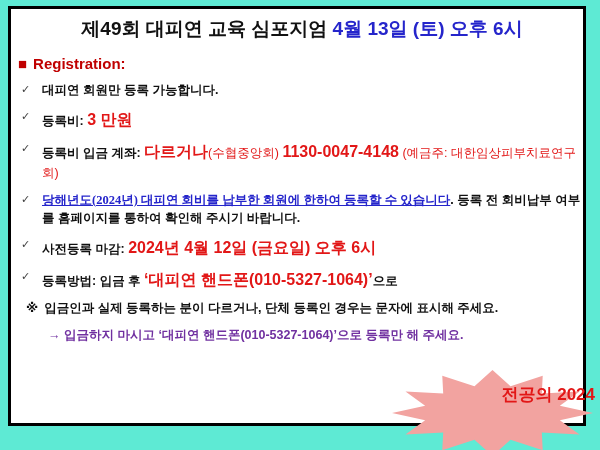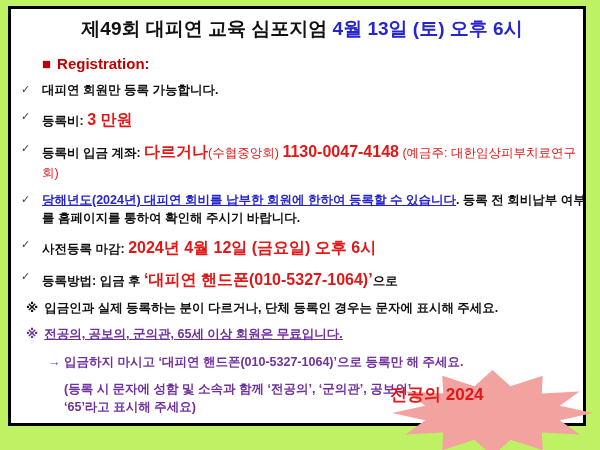--- a/index.html
+++ b/index.html
@@ -1,53 +1,53 @@
 <!DOCTYPE html>
 <html><head>
 <meta charset="utf-8">
 <style>
   html,body{margin:0;padding:0;}
   body{
     width:600px;height:450px;overflow:hidden;background:#ffffff;
     font-family:"Liberation Sans","DejaVu Sans",sans-serif;
   }
-  .slide{position:relative;width:600px;height:450px;background:#bef264;overflow:hidden;}
+  .slide{position:relative;width:600px;height:450px;background:#5eead4;overflow:hidden;}
   .frame{
     position:absolute;left:8px;top:6px;width:578px;height:420px;
     border:3px solid #000;box-sizing:border-box;background:#ffffff;
   }
   .content{position:absolute;left:18px;top:12px;width:568px;color:#111;}
   .title{
     text-align:center;font-size:19px;font-weight:bold;letter-spacing:0;
     white-space:nowrap;margin-top:4px;
   }
   .t-blue{color:#2525cb;}
-  .heading{margin-top:13px;font-size:15px;font-weight:bold;color:#c00000;margin-left:24px;}
+  .heading{margin-top:13px;font-size:15px;font-weight:bold;color:#c00000;}
   .heading .sq{margin-right:6px;}
   .row{
     position:relative;margin-top:9px;padding-left:24px;
     font-size:12.5px;font-weight:bold;line-height:1.45;color:#111;
   }
   .row .chk{
     position:absolute;left:3px;top:1px;color:#404040;
     font-size:11px;font-weight:normal;
   }
   .note{padding-left:8px;margin-top:8px;}
   .note .ast{margin-right:6px;}
   .indent1{padding-left:30px;}
   .indent2{padding-left:46px;padding-right:150px;}
   .red-big{color:#e21717;font-size:16px;}
   .red-sm{color:#e21717;font-weight:normal;}
-  .blue-u{color:#2525cb;text-decoration:underline;}
+  .blue-u{color:#2525cb;text-decoration:underline;font-family:Liberation Serif, serif;}
   .purple{color:#7030a0;}
   .purple-u{color:#7030a0;text-decoration:underline;}
   .badge{position:absolute;left:390px;top:368px;width:205px;height:90px;z-index:5;}
   .badge svg{position:absolute;left:0;top:0;width:205px;height:90px;}
   .badge-text{
-    position:absolute;left:0;top:16px;width:100%;text-align:left;
+    position:absolute;left:0;top:16px;width:100%;text-align:right;
     color:#e21717;font-size:17px;font-weight:bold;line-height:1.3;
   }
 </style>
 </head>
 <body>
 
 <div class="slide">
   <div class="frame"></div>
 
   <div class="content">
@@ -95,32 +95,26 @@
       <span class="chk">✓</span>
       <span>등록방법: 입금 후</span>
       <span class="red-big">‘대피연 핸드폰(010-5327-1064)’</span><span>으로</span>
     </div>
 
 
     <div class="row note">
       <span class="ast">※</span><span>입금인과 실제 등록하는 분이 다르거나, 단체 등록인 경우는 문자에 표시해 주세요.</span>
     </div>
 
-    <div class="row note">
-      <span class="ast purple">※</span><span class="purple-u">전공의, 공보의, 군의관, 65세 이상 회원은 무료입니다.</span>
-    </div>
 
     <div class="row indent1">
       <span class="purple">→</span>
       <span class="purple">입금하지 마시고 ‘대피연 핸드폰(010-5327-1064)’으로 등록만 해 주세요.</span>
     </div>
 
-    <div class="row indent2">
-      <span class="purple">(등록 시 문자에 성함 및 소속과 함께 ‘전공의’, ‘군의관’, 공보의’, ‘65’라고 표시해 주세요)</span>
-    </div>
 
   </div>
 
   <div class="badge">
     <svg viewBox="0 0 200 88" preserveAspectRatio="none">
       <polygon fill="#f2a3a0" points="198,44 165.7,51 184.9,65 148.1,63.1 149,80.4 117.6,70.1 100,86 82.4,70.1 51,80.4 51.9,63.1 15.1,65 34.3,51 2,44 34.3,37 15.1,23 51.9,24.9 51,7.6 82.4,17.9 100,2 117.6,17.9 149,7.6 148.1,24.9 184.9,23 165.7,37"></polygon>
     </svg>
     <div class="badge-text">
       <div>전공의 2024</div>
     </div>

